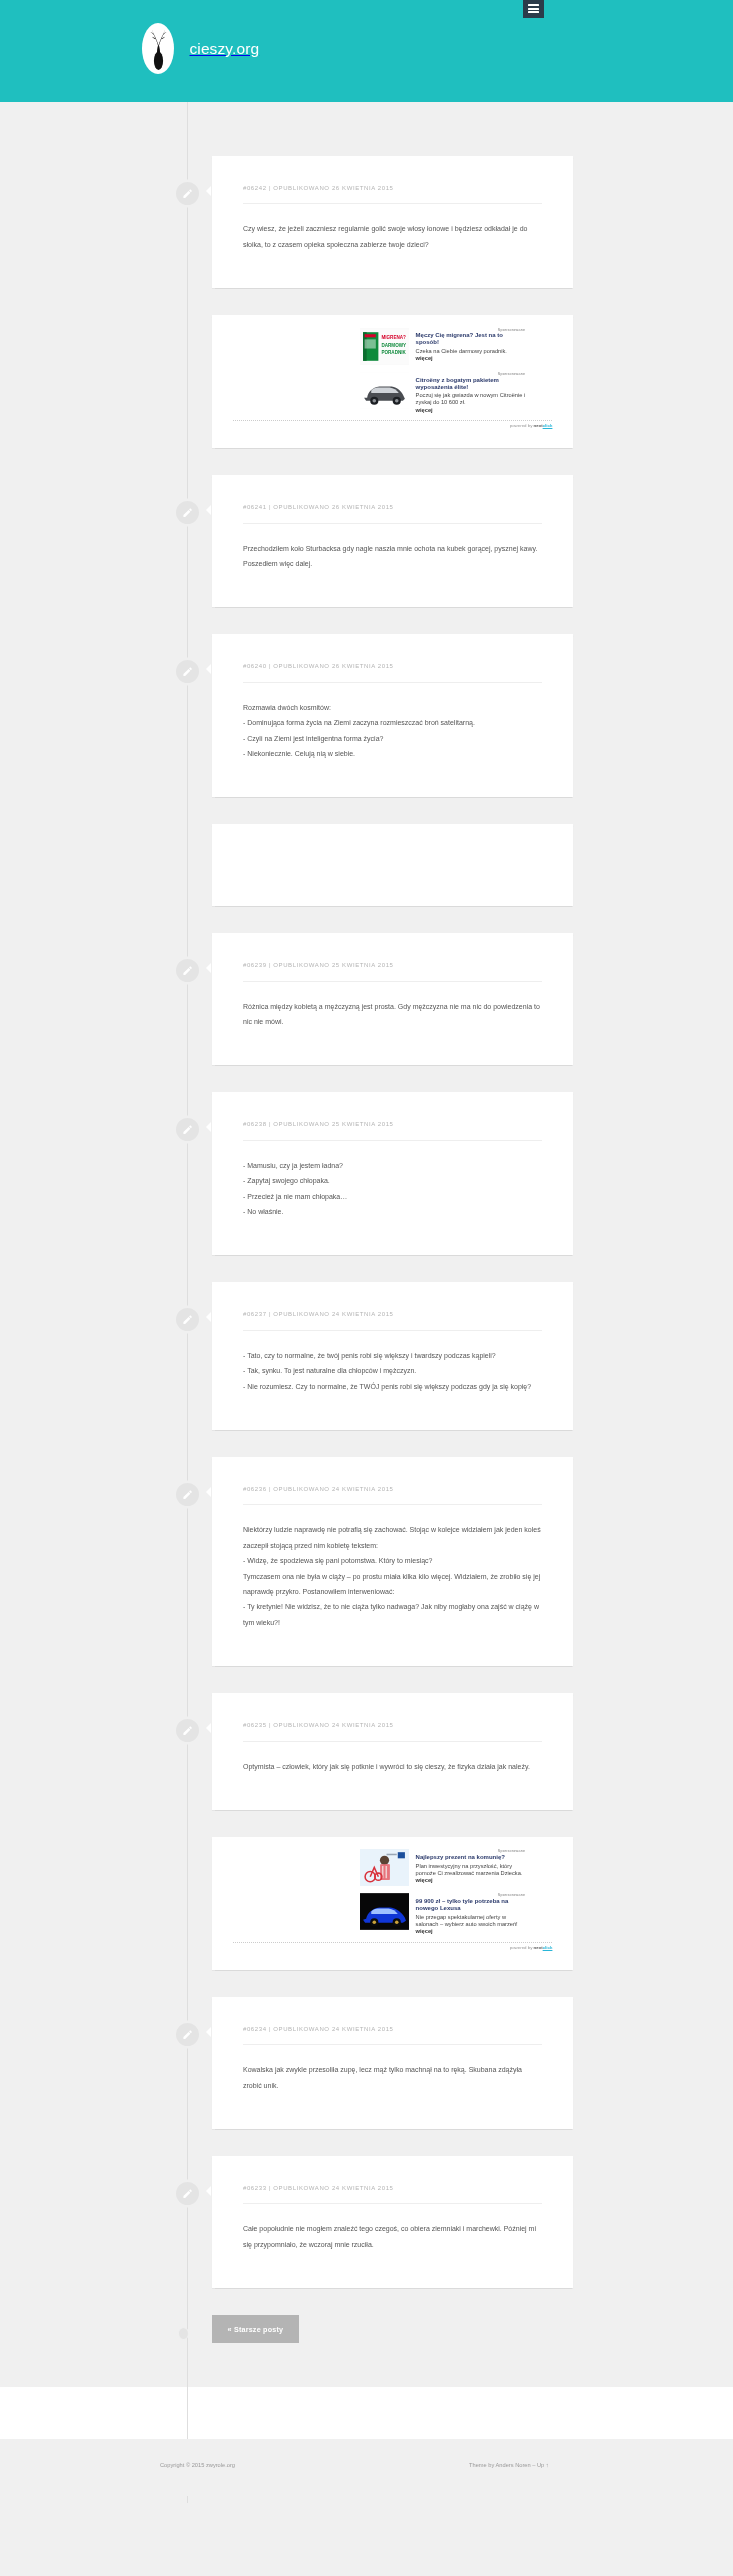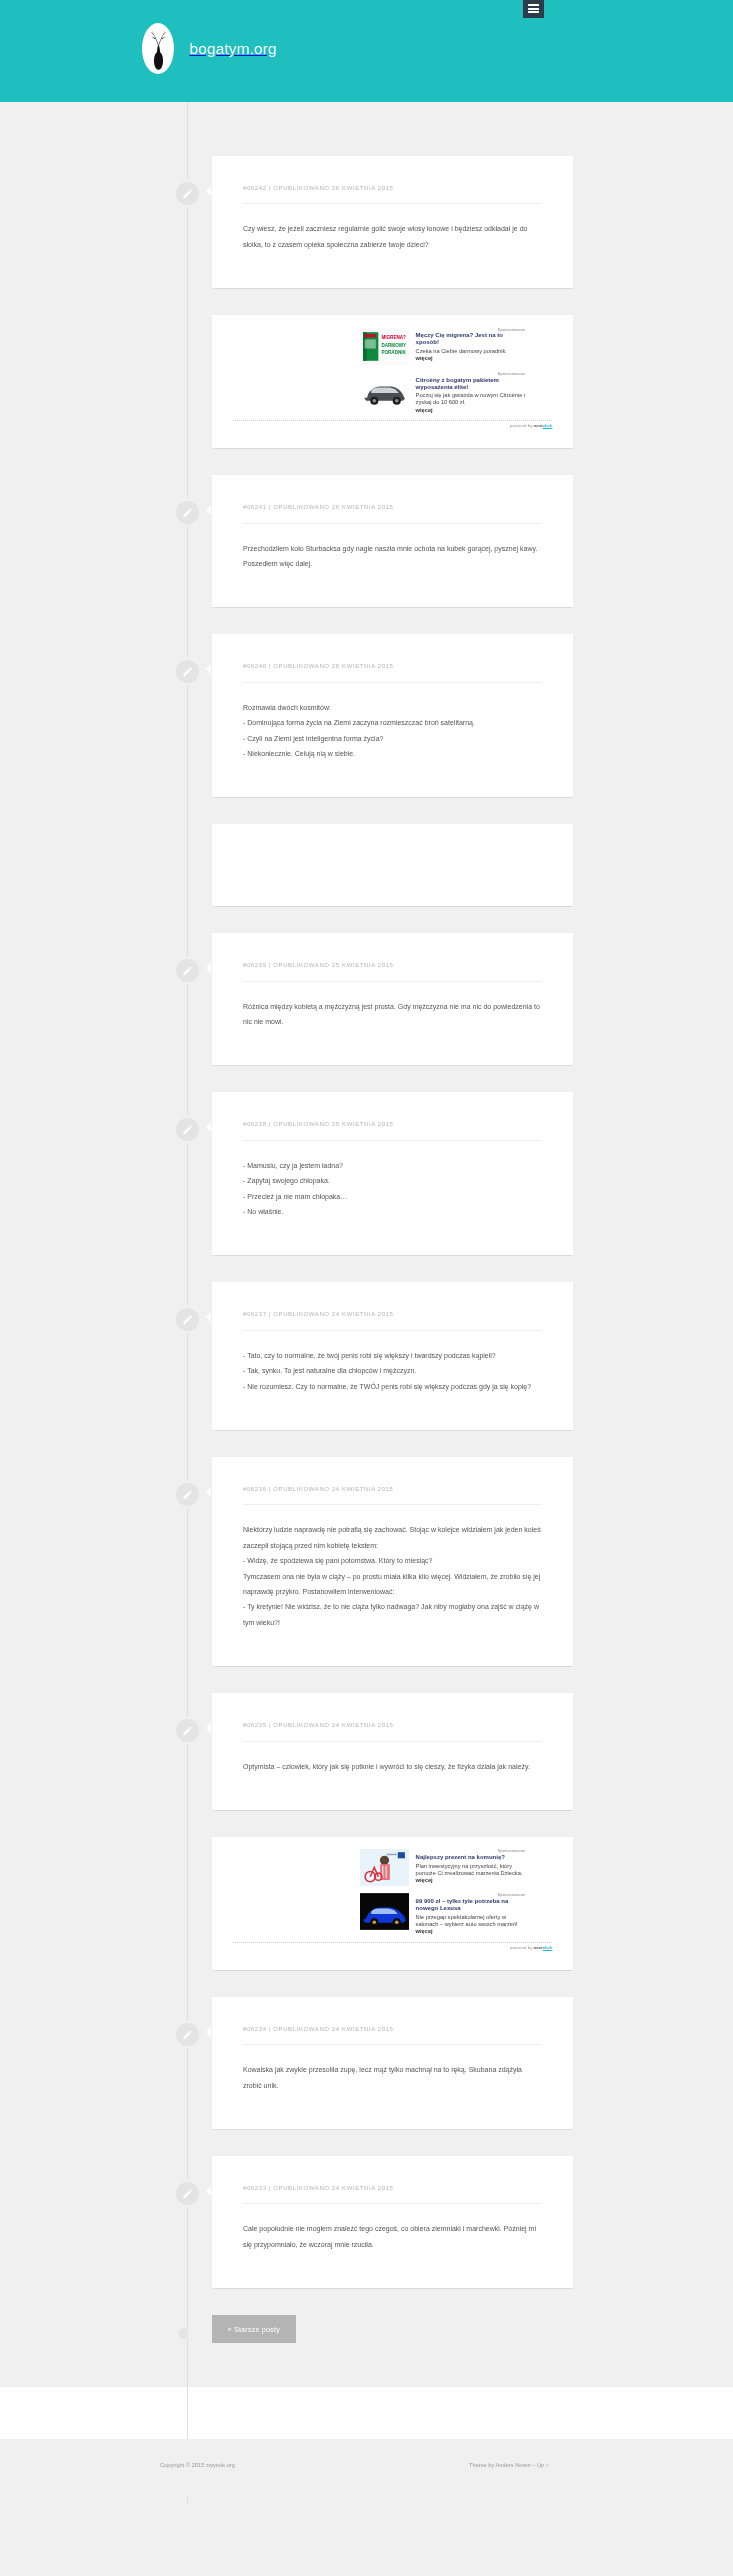--- a/index.html
+++ b/index.html
@@ -267,21 +267,21 @@
     background: #e4e4e4;
     border: 1.5px solid #f0f0f0;
   }
 
   .older-posts {
     margin-left: 212px;
     display: inline-block;
     background: #b4b4b4;
     color: #ffffff;
     font-size: 7.2px;
-    font-weight: 400;
+    font-weight: 700;
     padding: 9.3px 15.5px;
     border: none;
     cursor: pointer;
     letter-spacing: 0.2px;
   }
 
   
   .site-footer-spacer {
     width: 100%;
     height: 52px;
@@ -339,21 +339,21 @@
             <path d="M22 38 C24 30 28 22 32 14 C34 10 35 7 35 4 C35 7 34 11 32 15 C29 22 25 30 23 38 Z"></path>
             <path d="M13 16 C11 14 8 12 6 11 C8 13 11 15 13 17 Z"></path>
             <path d="M31 16 C33 14 36 12 38 11 C36 13 33 15 31 17 Z"></path>
             <path d="M16 24 C14 23 11 22 9 21 C11 23 14 25 16 26 Z"></path>
             <path d="M28 24 C30 23 33 22 35 21 C33 23 30 25 28 26 Z"></path>
             <path d="M22 36 C20 40 19 46 19 52 L25 52 C25 46 24 40 22 36 Z"></path>
             <ellipse cx="22" cy="68" rx="9" ry="18"></ellipse>
           </g>
         </svg>
       </span>
-      <span class="brand-title">bogatym.org</span>
+      <span class="brand-title">cieszy.org</span>
     </a>
   </header>
 
   <div class="timeline-rail"></div>
 
   <main class="content">
     <div id="posts-container">
   <article class="post-row">
     <span class="post-marker">
       <svg width="11.3" height="11.3" viewBox="0 0 24 24" aria-hidden="true">

